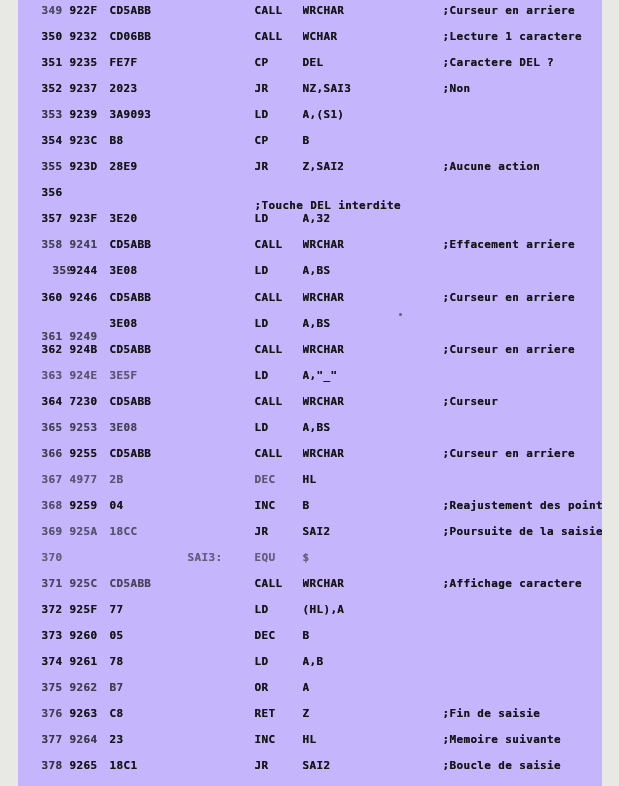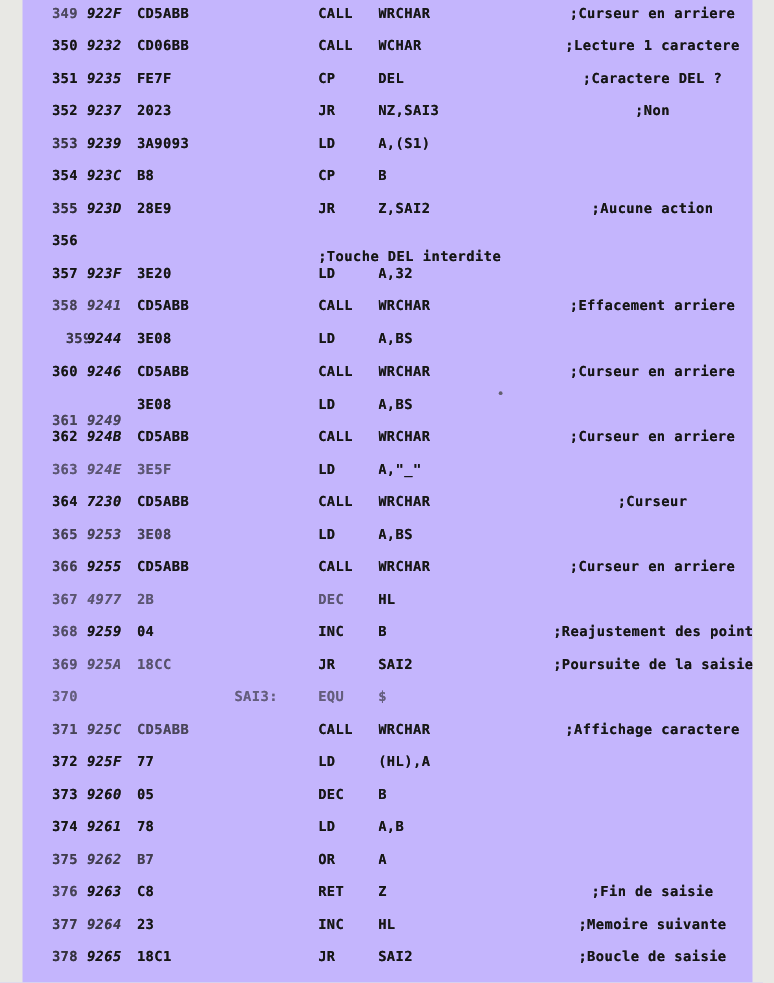--- a/index.html
+++ b/index.html
@@ -19,26 +19,26 @@
   .listing{position:absolute;top:4px;left:0;right:0;}
   .row{
     display:grid;
     grid-template-columns:24px 28px 40px 78px 67px 48px 140px minmax(0,1fr);
     height:26.05px;
     align-items:start;
     white-space:pre;
   }
   .cell{overflow:hidden;}
   .c-num{grid-column:2;}
-  .c-addr{grid-column:3;font-style:italic;}
+  .c-addr{grid-column:3;}
   .c-hex{grid-column:4;}
   .c-label{grid-column:5;}
   .c-mnem{grid-column:6;}
   .c-operand{grid-column:7;}
-  .c-comment{grid-column:8;text-align:center;}
+  .c-comment{grid-column:8;}
   .c-mid{grid-column:6 / 9;}
   
   [data-row="349"] .c-num{opacity:.68;}
   [data-row="353"] .c-num{opacity:.8;}
   [data-row="355"] .c-num{opacity:.85;}
   [data-row="358"] .c-num,[data-row="358"] .c-addr{opacity:.72;}
   [data-row="359"] .c-num{opacity:.78;margin-left:11px;}
   [data-row="361"] .c-num,[data-row="361"] .c-addr{opacity:.7;margin-top:13px;}
   [data-row="363"] .c-num,[data-row="363"] .c-addr,[data-row="363"] .c-hex{opacity:.6;}
   [data-row="365"] .c-num,[data-row="365"] .c-addr,[data-row="365"] .c-hex{opacity:.72;}

